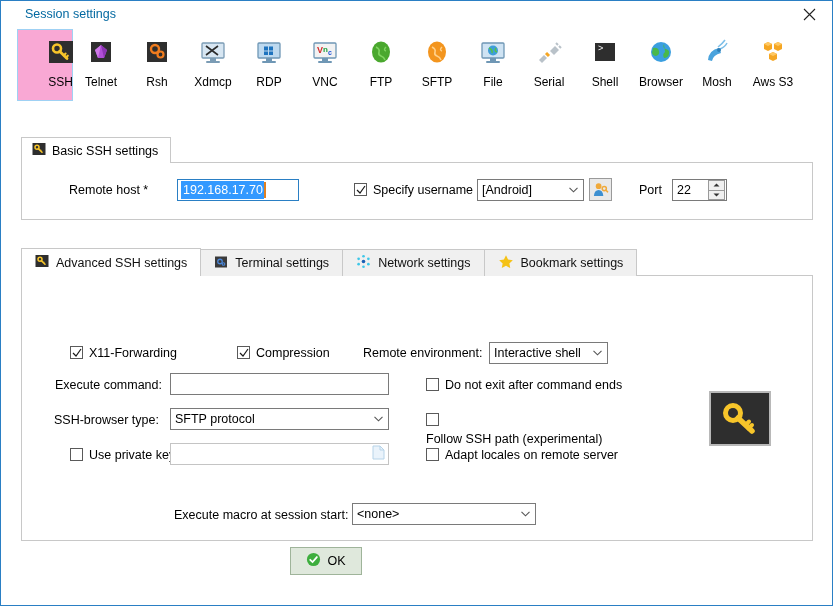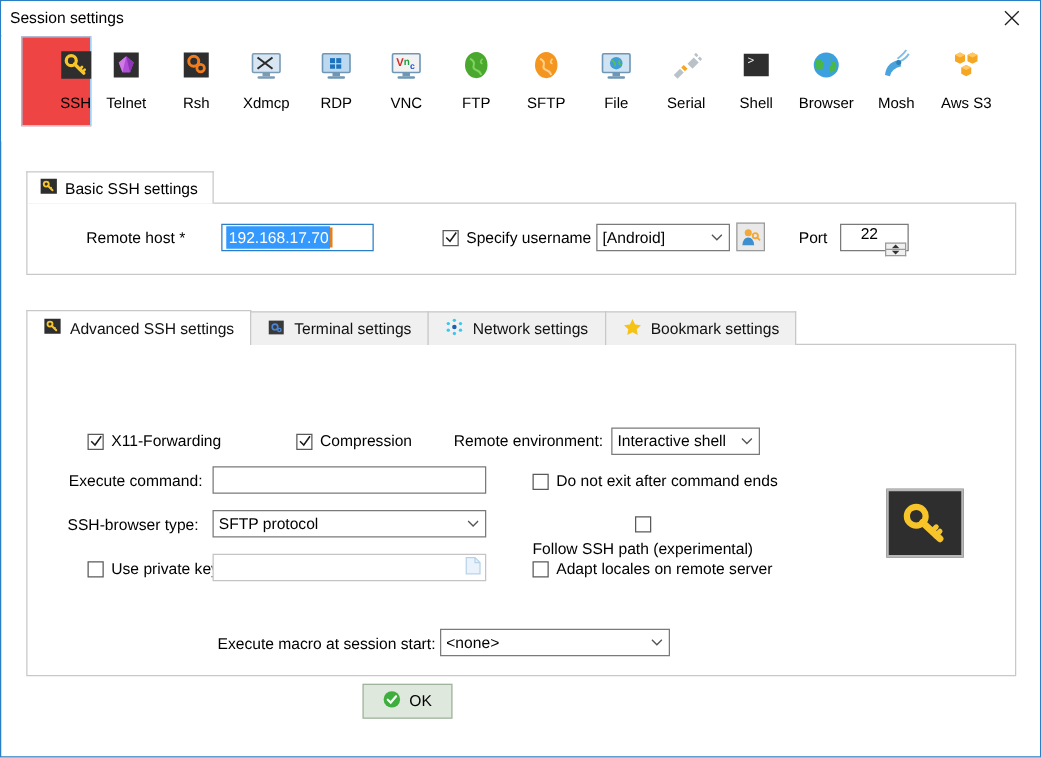--- a/index.html
+++ b/index.html
@@ -19,22 +19,22 @@
     background: #ffffff;
   }
   
   .titlebar {
     position: relative;
     height: 27px;
     background: #ffffff;
     border-bottom: 1px solid #ffffff;
   }
   .titlebar .title {
-    position: absolute; left: 7px; top: 6px;
-    font-size: 12.5px; color: #000000;
+    position: absolute; left: 24px; top: 6px;
+    font-size: 12.5px; color: #0369a1;
   }
   .closebtn {
     position: absolute; right: 0px; top: 0px;
     width: 45px; height: 26px;
     display: flex; align-items: center; justify-content: center;
     cursor: pointer;
   }
   .closebtn svg { display:block; }
 
   
@@ -49,21 +49,21 @@
   .proto {
     width: 56px;
     height: 72px;
     margin-right: 0px;
     padding-top: 6px;
     display: flex; flex-direction: column; align-items: center;
     cursor: pointer;
     border: 1px solid transparent;
   }
   .proto.sel {
-    background: #ef4444;
+    background: #f9a8d4;
     border: 1px solid #9fd1f4;
     padding-left: 31px;
   }
   .proto .ico {
     width: 32px; height: 32px;
     display: flex; align-items: center; justify-content: center;
     margin-bottom: 7px;
   }
   .proto .lbl { font-size: 12px; color: #000; white-space: nowrap; }
 
@@ -148,21 +148,21 @@
     font-size:12.5px; position:relative;
   }
   .spin .sval { padding: 0 4px; min-width: 30px; }
   .spinbtns { width: 17px; height: 20px; display:flex; flex-direction:column; margin-left:auto; margin-right:1px; }
   .spinbtn {
     flex:1; border:1px solid #9a9a9a; background:#f0f0f0;
     display:flex; align-items:center; justify-content:center; cursor:pointer;
   }
   .spinbtn + .spinbtn { border-top: none; }
 
-  .cbrow { display: flex; align-items: center; gap: 6px; padding-left: 12px; }
+  .cbrow { display: flex; align-items: flex-start; gap: 6px; padding-left: 12px; }
   .cb {
     width: 13px; height: 13px;
     border: 1px solid #5a5a5a; background: #fff;
     display: inline-flex; align-items: center; justify-content: center;
     cursor: pointer; flex: none;
   }
   .cb svg { display:block; }
 
   .btn {
     width: 72px; height: 28px;
@@ -404,21 +404,21 @@
         <svg width="17" height="17" viewBox="0 0 18 18">
             <circle cx="7" cy="5.5" r="3" fill="#f0a93a"></circle>
             <path d="M2 16 Q2.5 9.5 7 9.5 Q11.5 9.5 12 16 Z" fill="#3d8fd0"></path>
             <circle cx="13" cy="8" r="2.2" fill="none" stroke="#f0a93a" stroke-width="1.6"></circle>
             <path d="M14.5 9.5 L17 12 M15.7 11.8 L16.8 10.7" stroke="#f0a93a" stroke-width="1.5"></path>
           </svg>
       </div>
 
       <div class="lbl" style="position:absolute; left:617px; top:20px;">Port</div>
 
-      <div class="spin" style="position:absolute; left:650px; top:16px; width:55px;flex-direction:column;">
+      <div class="spin" style="position:absolute; left:650px; top:16px; width:55px;">
         <span class="sval">22</span>
         <span class="spinbtns">
           <span class="spinbtn">
             <svg width="7" height="4" viewBox="0 0 7 4">
                 <path d="M0.5 3.5 L3.5 0.5 L6.5 3.5 Z" fill="#333"></path>
               </svg>
           </span>
           <span class="spinbtn">
             <svg width="7" height="4" viewBox="0 0 7 4">
                 <path d="M0.5 0.5 L3.5 3.5 L6.5 0.5 Z" fill="#333"></path>

